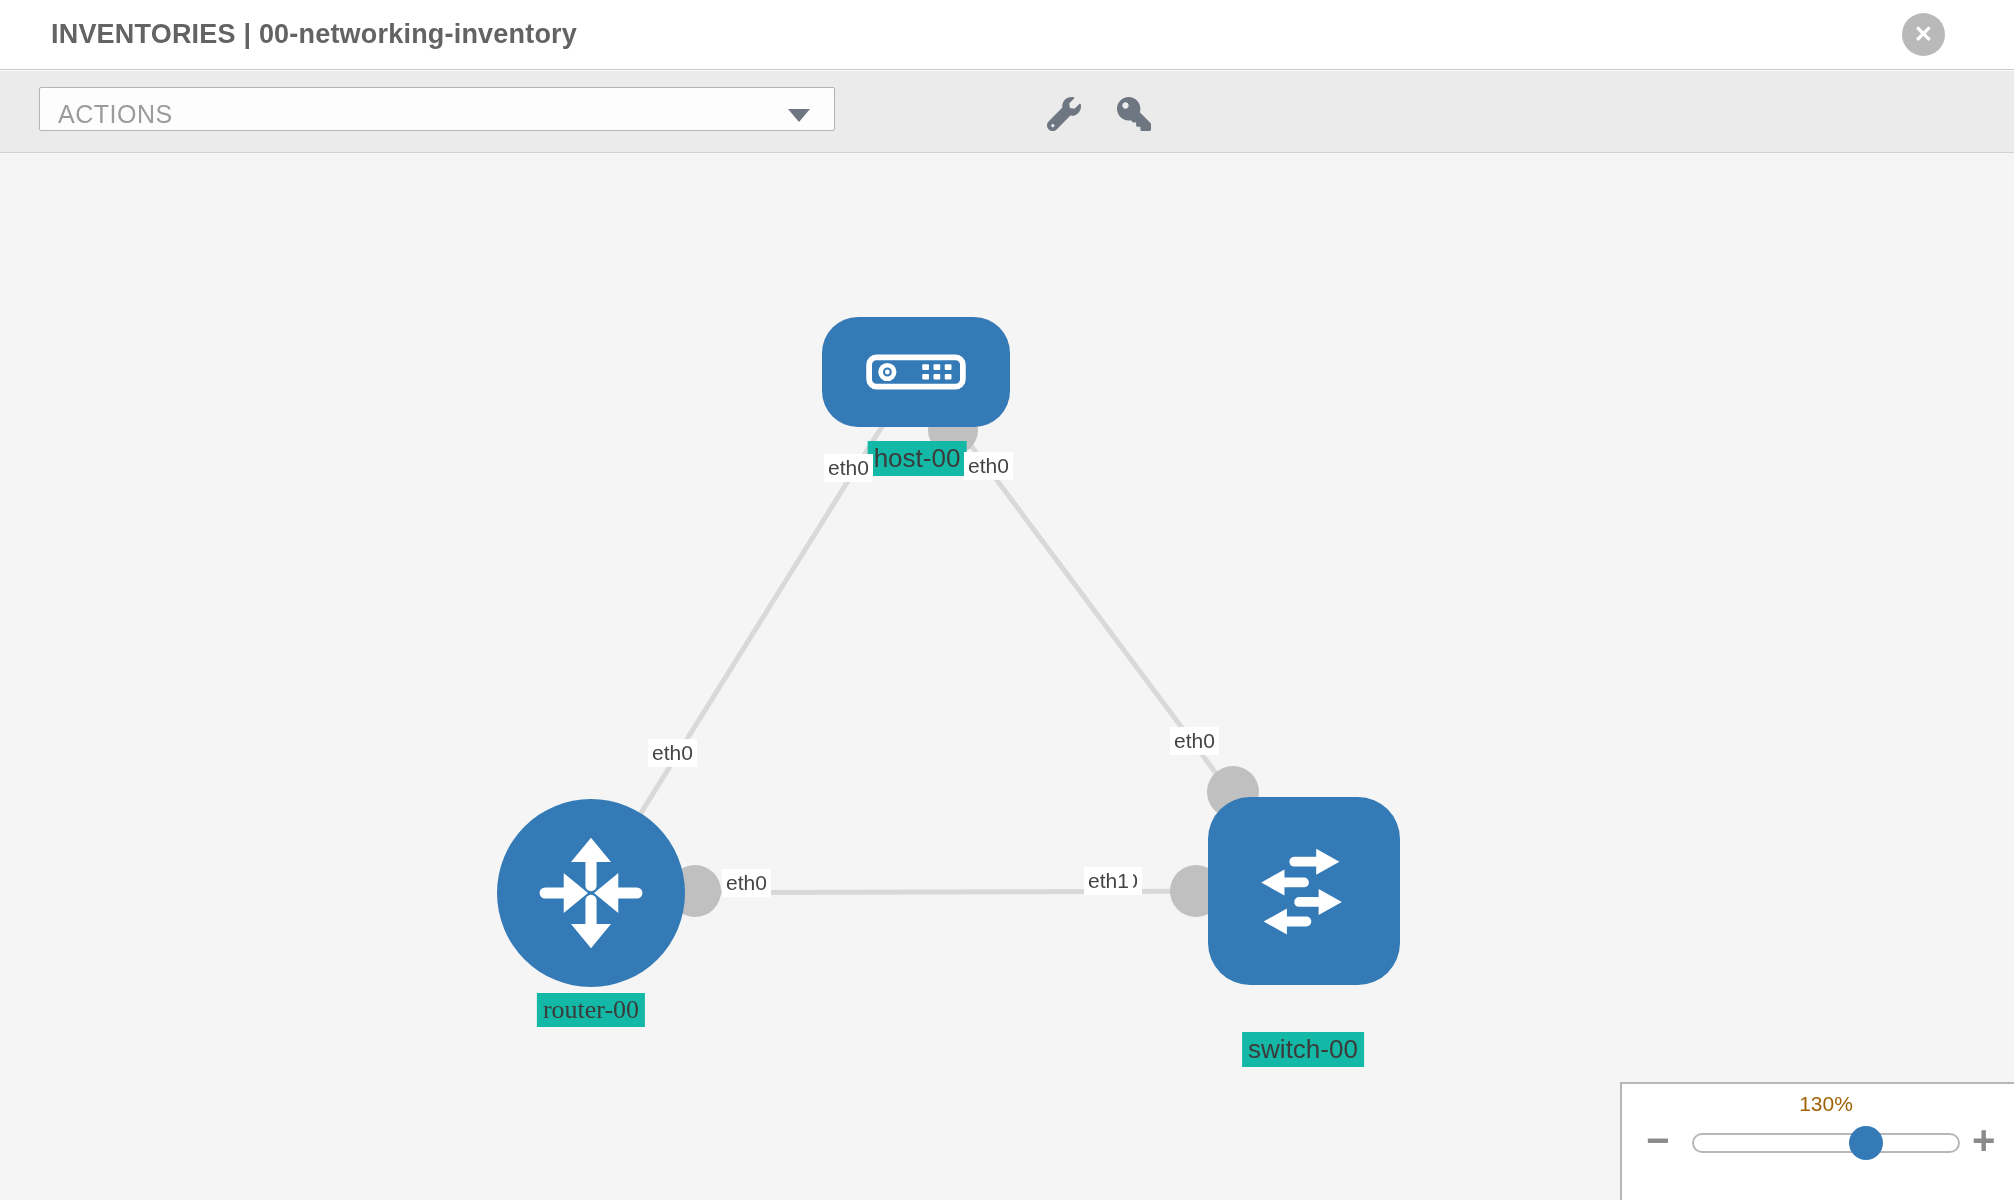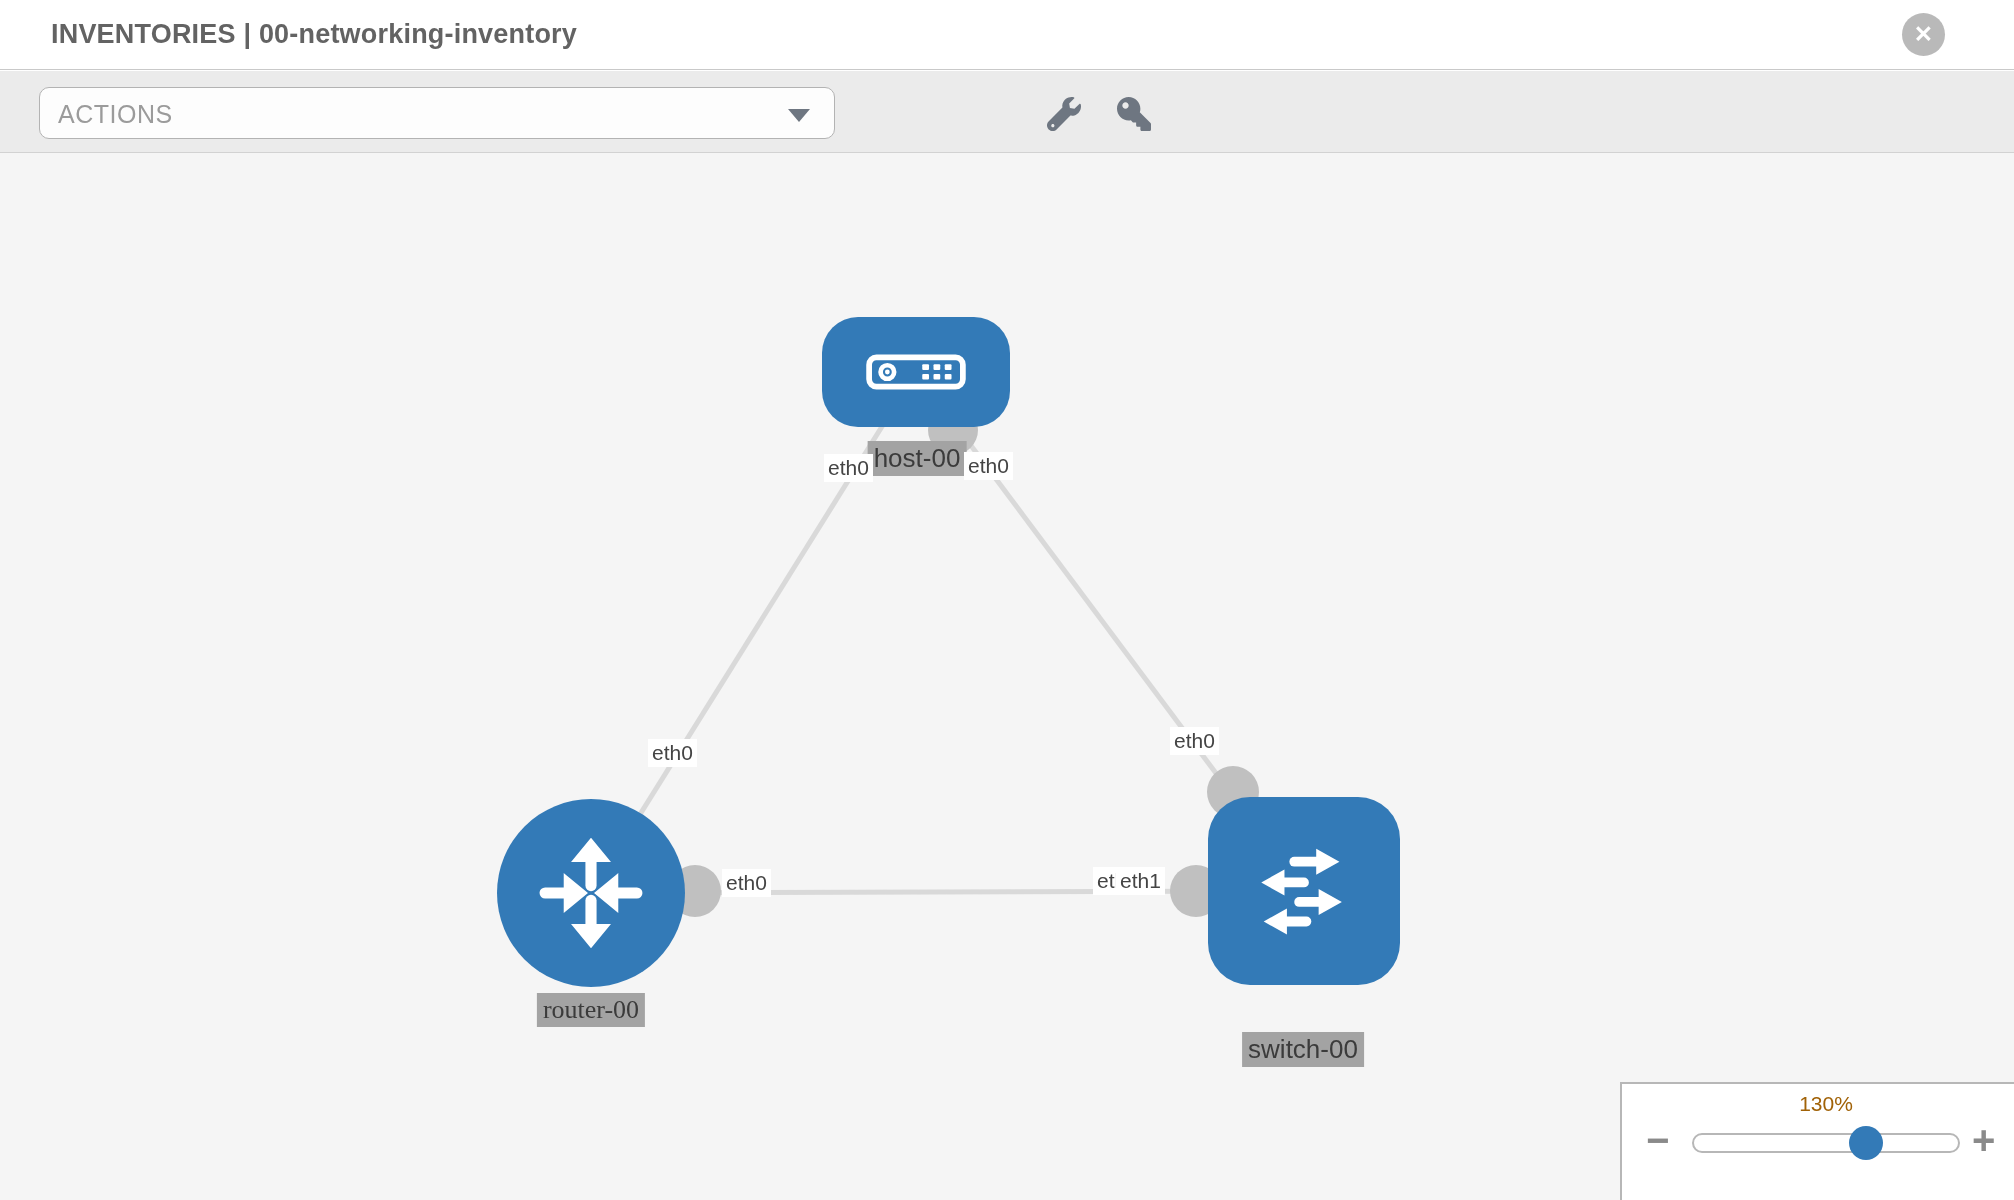--- a/index.html
+++ b/index.html
@@ -11,22 +11,22 @@
     background:#ffffff; border-bottom:1px solid #c9c9c9; }
   .page-title { position:absolute; left:40px; top:0; line-height:69px;
     font-size:27px; font-weight:bold; color:#636363; letter-spacing:0.2px;margin-left:11px; }
   .close-btn { position:absolute; left:1902px; top:13px; width:43px; height:43px;
     border-radius:50%; background:#b9b9b9; color:#ffffff; text-align:center;
     line-height:43px; font-size:23px; font-weight:bold; cursor:pointer; }
 
   
   .toolbar { position:absolute; left:0; top:71px; width:2014px; height:82px;
     background:#ebebeb; border-bottom:1px solid #d2d2d2; }
-  .dropdown { position:absolute; top:16px; height:52px; background:#fdfdfd;
-    border:1px solid #b3b3b3; border-radius:10px; cursor:pointer; }
+  .dropdown { position:absolute; top:16px; height:44px; background:#fdfdfd;
+    border:1px solid #b3b3b3; border-radius:2px; cursor:pointer; }
   .dd-actions { left:39px;  width:796px; }
   .dd-search  { left:1185px; width:793px; }
   .dd-label { position:absolute; left:18px; top:0; line-height:52px;
     font-size:25px; color:#9b9b9b; letter-spacing:0.5px; }
   .caret { position:absolute; right:24px; top:21px; width:0; height:0;
     border-left:11px solid transparent; border-right:11px solid transparent;
     border-top:13px solid #6e7681; }
   .tool-icon { position:absolute; top:26px; width:34px; height:34px; cursor:pointer; }
   .tool-icon svg { width:34px; height:34px; fill:#6e7681; }
   .icon-wrench { left:1047px; }
@@ -37,21 +37,21 @@
   .canvas { position:absolute; left:0; top:153px; width:2014px; height:1047px;
     background:#f5f5f5; overflow:hidden; }
   .edges { position:absolute; left:0; top:0; }
 
   .node { position:absolute; background:#337ab7; display:flex;
     align-items:center; justify-content:center; cursor:pointer; }
   .node-host   { left:822px;  top:164px; width:188px; height:110px; border-radius:36px; }
   .node-router { left:497px;  top:646px; width:188px; height:188px; border-radius:50%; }
   .node-switch { left:1208px; top:644px; width:192px; height:188px; border-radius:42px; }
 
-  .node-label { position:absolute; background:#a3a3a3; color:#3b3b3b;
+  .node-label { position:absolute; background:#14b8a6; color:#3b3b3b;
     font-size:26px; padding:2px 6px; white-space:nowrap; transform:translateX(-50%); }
   .port-label { position:absolute; background:#ffffff; color:#444444;
     font-size:21px; padding:2px 4px; white-space:nowrap; }
 
   
   .zoom-panel { position:absolute; left:1620px; top:929px; width:400px; height:124px;
     background:#ffffff; border:2px solid #b7b7b7; }
   .zoom-level { position:absolute; left:70px; top:8px; width:268px;
     text-align:center; font-size:21px; color:#a16207; }
   .zoom-minus, .zoom-plus { position:absolute; top:36px; font-size:40px;
@@ -151,21 +151,21 @@
   <div class="node-label" style="left:917px; top:288px;">host-00</div>
   <div class="node-label" style="left:591px; top:840px;font-family:Liberation Serif, serif;">router-00</div>
   <div class="node-label" style="left:1303px; top:879px;">switch-00</div>
 
   <div class="port-label" style="left:824px;  top:301px;">eth0</div>
   <div class="port-label" style="left:964px;  top:299px;">eth0</div>
   <div class="port-label" style="left:648px;  top:586px;">eth0</div>
   <div class="port-label" style="left:1170px; top:574px;">eth0</div>
   <div class="port-label" style="left:722px;  top:716px;">eth0</div>
   <div class="port-label" style="left:1093px; top:714px; z-index:1;">eth0</div>
-  <div class="port-label" style="left:1116px; top:714px; z-index:2;">eth1</div>
+  <div class="port-label" style="left:1084px; top:714px; z-index:2;">eth1</div>
 
   <div class="zoom-panel">
     <div class="zoom-level">130%</div>
     <div class="zoom-minus">−</div>
     <div class="zoom-track">
       <div class="zoom-knob"></div>
     </div>
     <div class="zoom-plus">+</div>
   </div>
 

